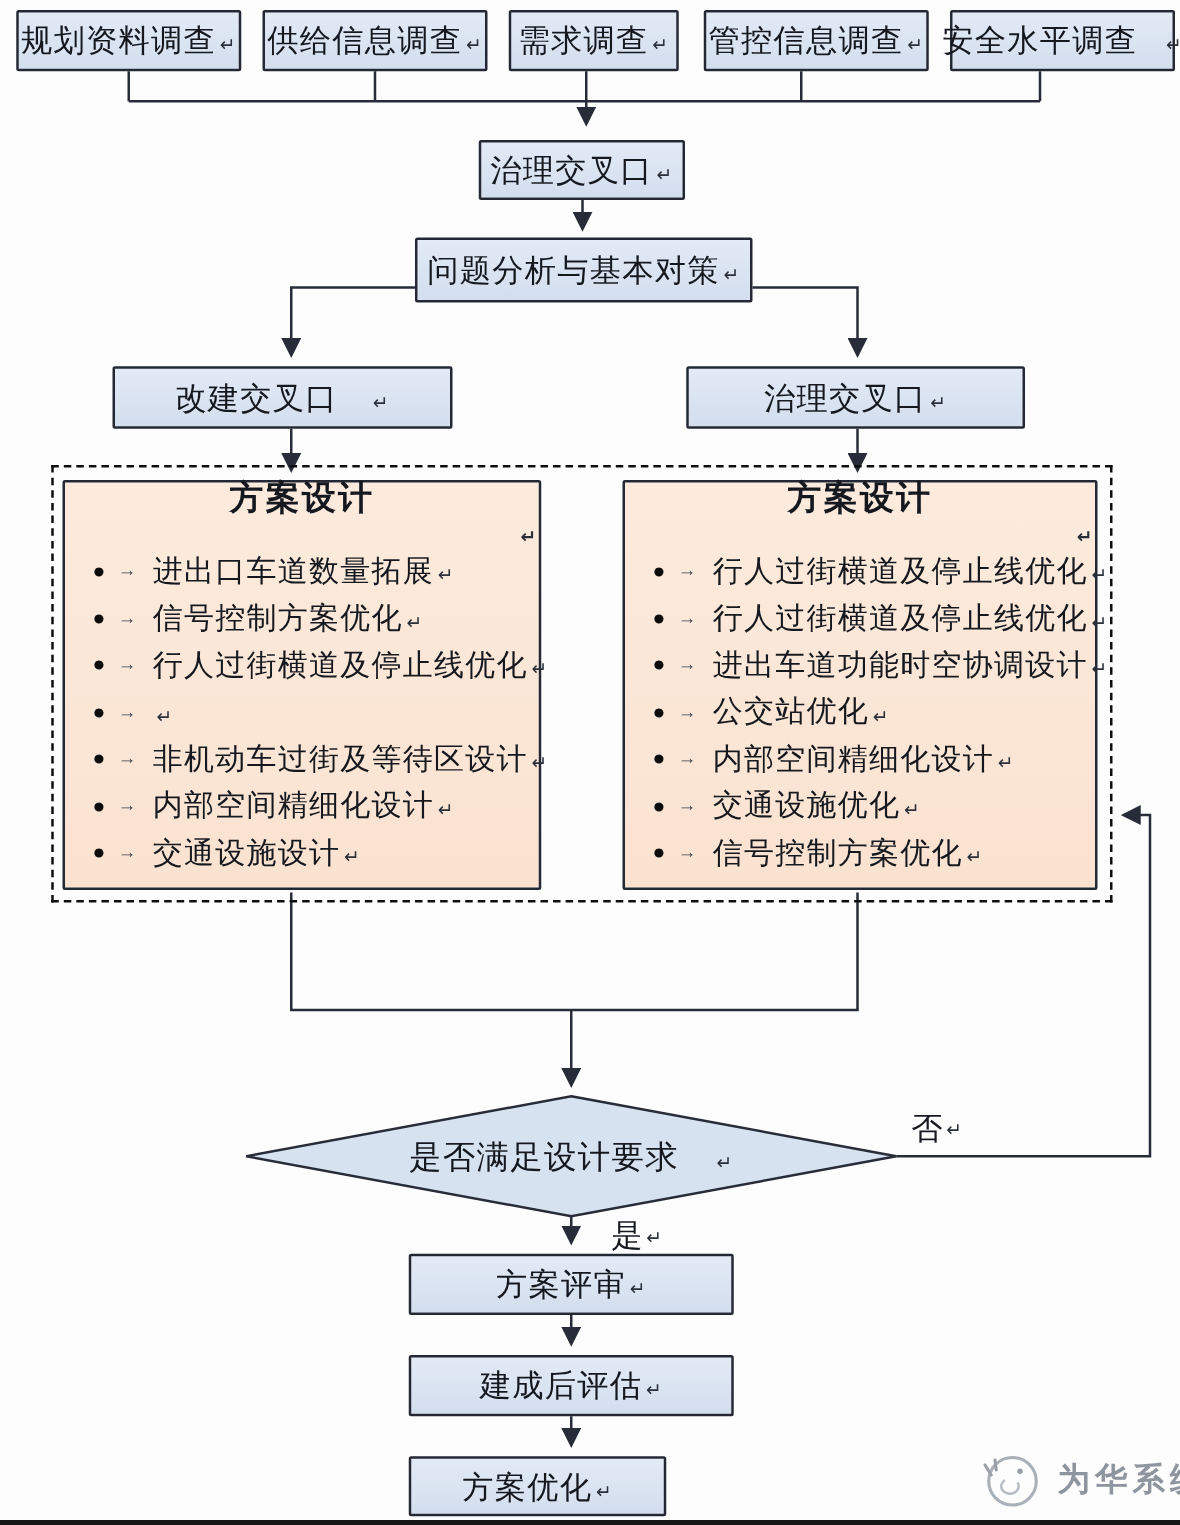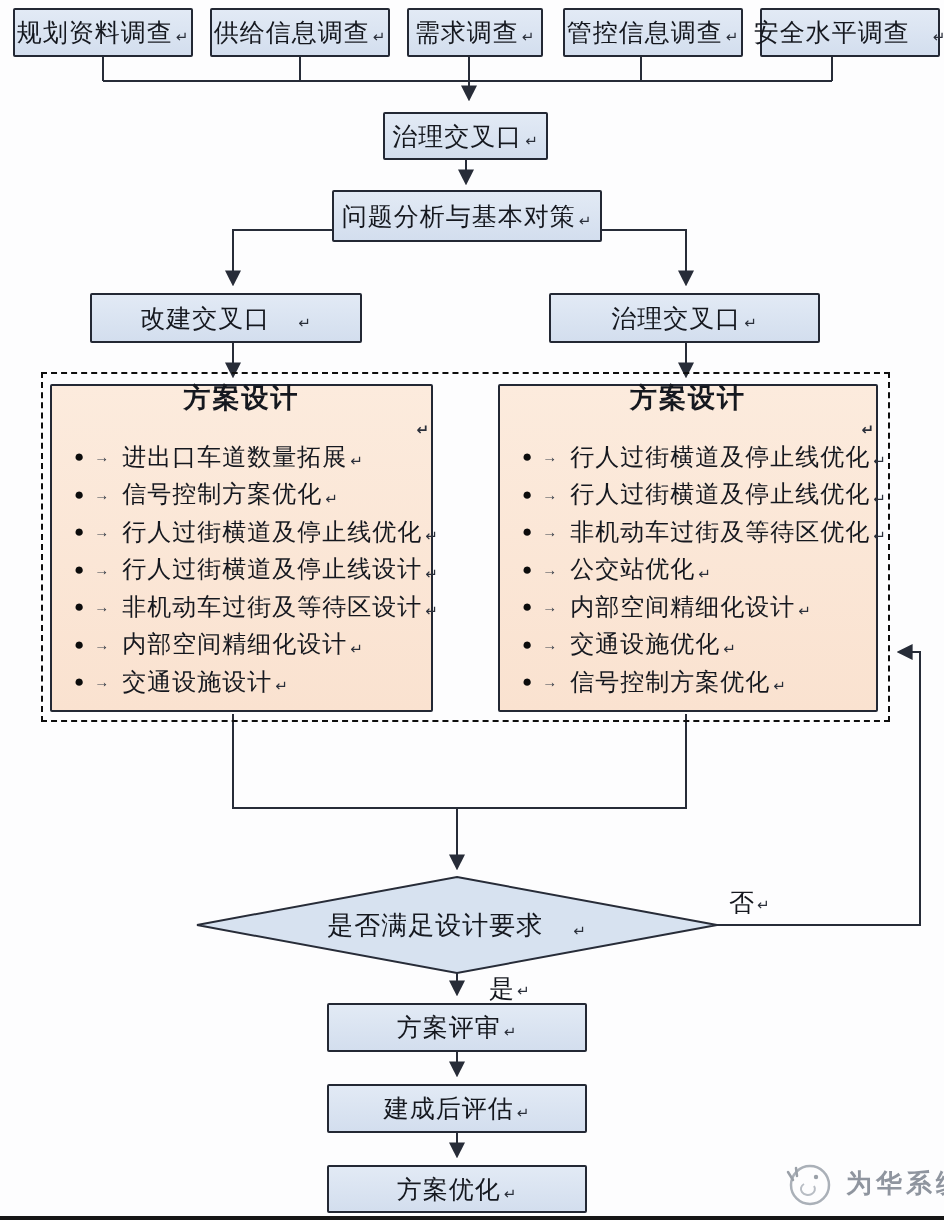--- a/index.html
+++ b/index.html
@@ -161,21 +161,20 @@
       </div>
     <div class="design-item">
         <span class="dot">●</span>
         <span class="tm">→</span>
         <span>行人过街横道及停止线优化</span>
         <span class="rm">↵</span>
       </div>
     <div class="design-item">
         <span class="dot">●</span>
         <span class="tm">→</span>
-        <span>行人过街横道及停止线设计</span>
         <span class="rm">↵</span>
       </div>
     <div class="design-item">
         <span class="dot">●</span>
         <span class="tm">→</span>
         <span>非机动车过街及等待区设计</span>
         <span class="rm">↵</span>
       </div>
     <div class="design-item">
         <span class="dot">●</span>
@@ -204,21 +203,21 @@
       </div>
     <div class="design-item">
         <span class="dot">●</span>
         <span class="tm">→</span>
         <span>行人过街横道及停止线优化</span>
         <span class="rm">↵</span>
       </div>
     <div class="design-item">
         <span class="dot">●</span>
         <span class="tm">→</span>
-        <span>非机动车过街及等待区优化</span>
+        <span>进出车道功能时空协调设计</span>
         <span class="rm">↵</span>
       </div>
     <div class="design-item">
         <span class="dot">●</span>
         <span class="tm">→</span>
         <span>公交站优化</span>
         <span class="rm">↵</span>
       </div>
     <div class="design-item">
         <span class="dot">●</span>
@@ -255,21 +254,21 @@
   </div>
 
   <div class="node" style="left:327px;top:1003px;width:260px;height:49px;">
     <span>方案评审</span>
       <span class="rm">↵</span>
   </div>
   <div class="node" style="left:327px;top:1084px;width:260px;height:49px;">
     <span>建成后评估</span>
       <span class="rm">↵</span>
   </div>
-  <div class="node" style="left:327px;top:1165px;width:260px;height:48px;">
+  <div class="node" style="left:327px;top:1165px;width:206px;height:48px;">
     <span>方案优化</span>
       <span class="rm">↵</span>
   </div>
 
   <div class="watermark" style="left:782px;top:1158px;">
     <svg width="52" height="50" viewBox="0 0 52 50">
       <circle cx="28" cy="27" r="19" fill="none" stroke="#aab0b8" stroke-width="2.5"></circle>
       <path d="M6,14 L11,22 M14,10 L15,18" stroke="#9aa0a8" stroke-width="2.5" fill="none" stroke-linecap="round"></path>
       <path d="M22,26 a7,6 0 1,0 10,2" fill="none" stroke="#b8bdc4" stroke-width="2"></path>
       <circle cx="34" cy="19" r="2.2" fill="#9aa0a8"></circle>

